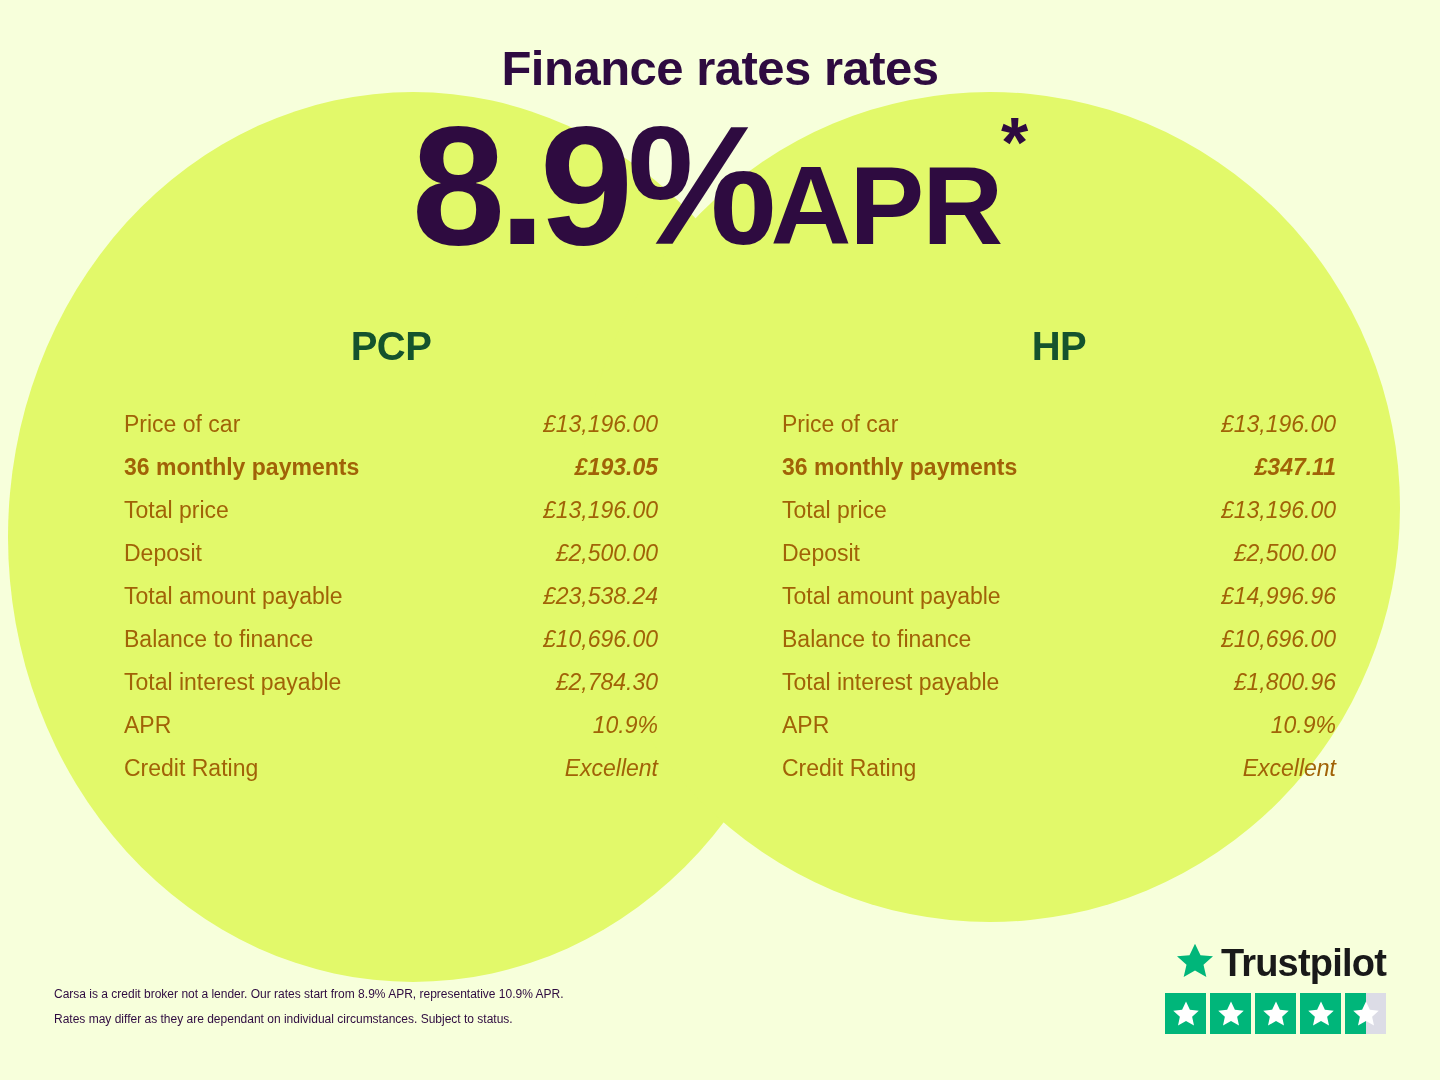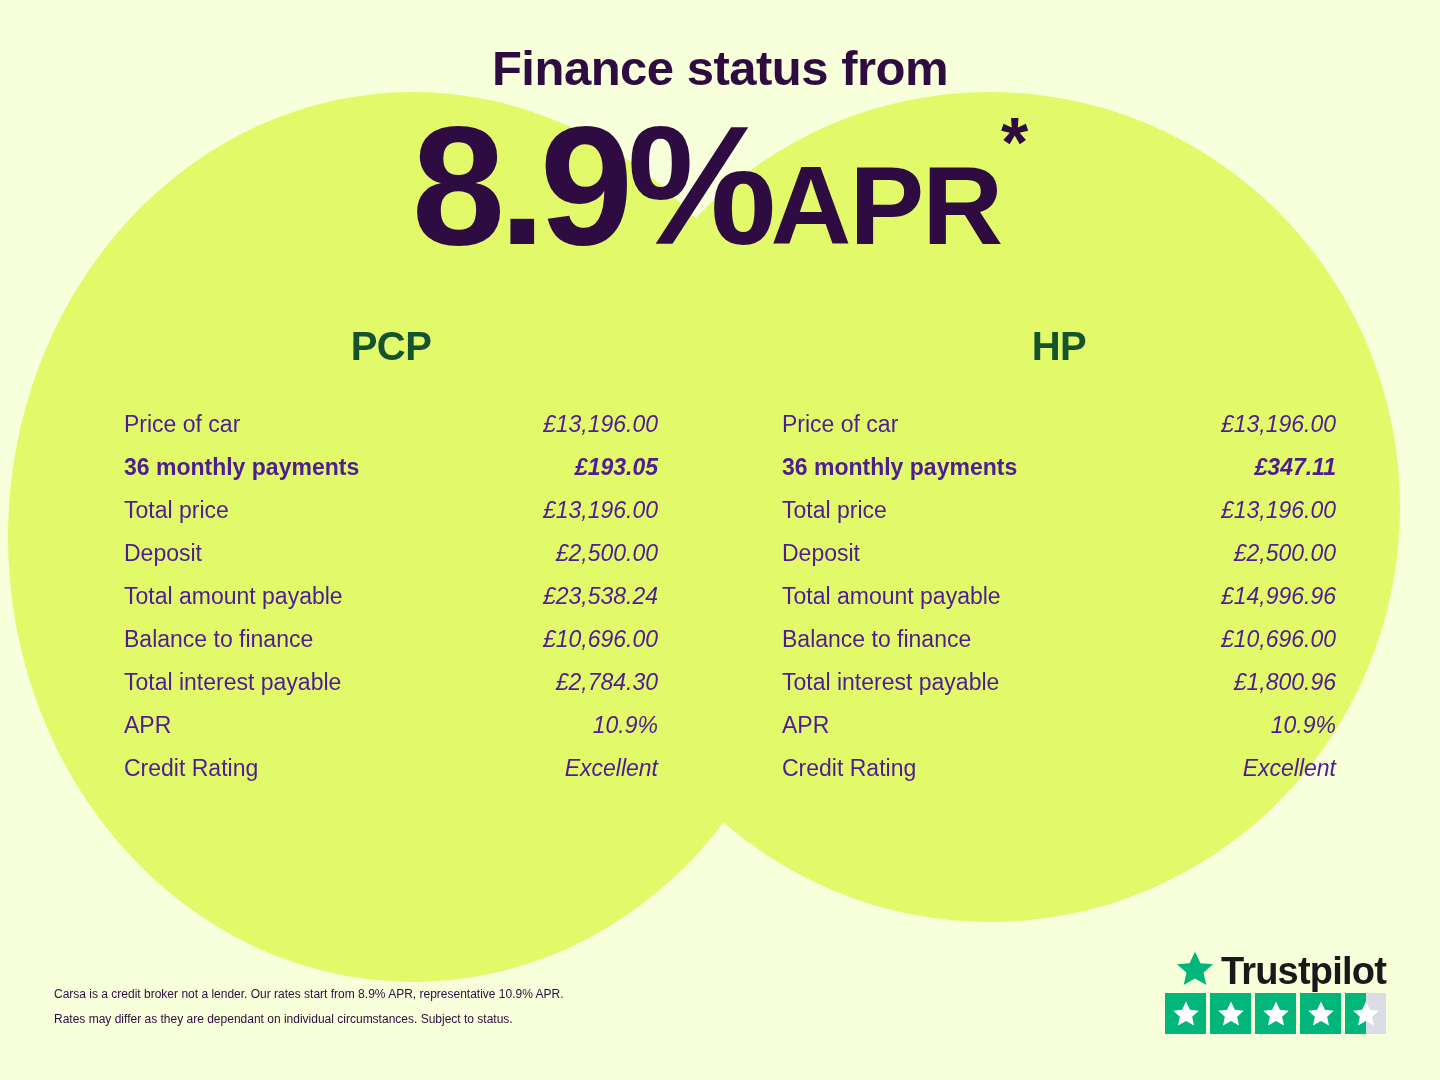--- a/index.html
+++ b/index.html
@@ -79,21 +79,21 @@
     font-size: 40px;
     font-weight: bold;
     letter-spacing: -0.5px;
     margin-bottom: 34px;
   }
 
   .row {
     display: flex;
     justify-content: space-between;
     align-items: baseline;
-    color: #4c1d95;
+    color: #a16207;
     font-size: 23px;
     line-height: 43px;
     white-space: nowrap;
   }
   .row.bold .row-label,
   .row.bold .row-value { font-weight: bold; }
   .row-label { text-align: left; }
   .row-value { text-align: left; font-style: italic; }
 
   
@@ -113,20 +113,21 @@
     right: 54px;
     bottom: 46px;
     z-index: 2;
     text-align: right;
   }
   .tp-top {
     display: flex;
     align-items: center;
     justify-content: flex-end;
     gap: 6px;
+    margin-bottom: 8px;
   }
   .tp-name {
     color: #191919;
     font-size: 38px;
     font-weight: bold;
     letter-spacing: -0.8px;
   }
   .tp-stars { display: flex; gap: 4px; justify-content: flex-end; }
   .tp-star-box {
     width: 41px; height: 41px;
@@ -138,21 +139,21 @@
   }
   .tp-star-box svg { display: block; }
 </style>
 </head>
 <body>
 
 <div class="blob blob-left"></div>
 <div class="blob blob-right"></div>
 
 <div class="header">
-  <div class="header-kicker">Finance status from</div>
+  <div class="header-kicker">Finance rates rates</div>
   <div class="apr-line">
     <span class="apr-big">8.9%</span><span class="apr-word">APR</span><span class="apr-star">*</span>
   </div>
 </div>
 
 <div class="columns">
 
   <div class="column column-left">
     <div class="col-title">PCP</div>
 

